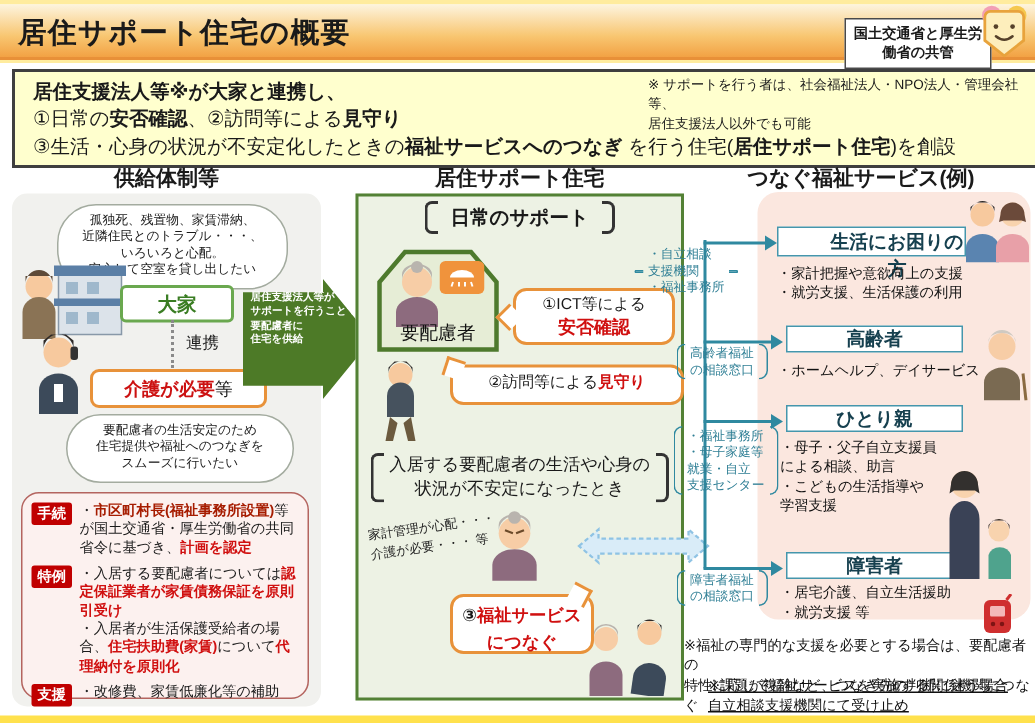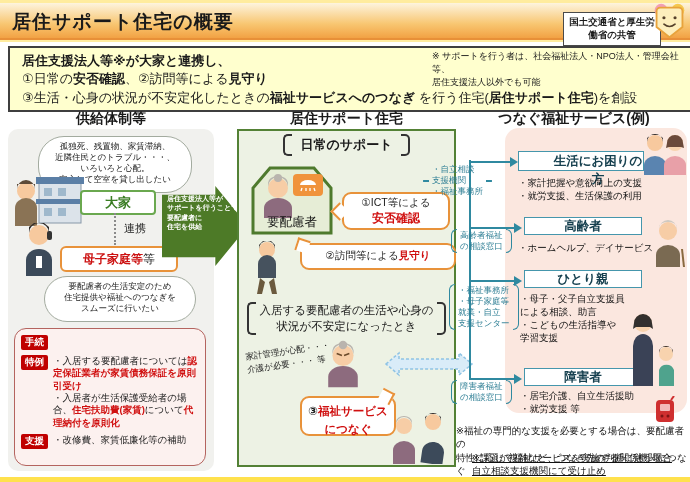--- a/index.html
+++ b/index.html
@@ -135,29 +135,30 @@
   <div class="abs renkei">連携</div>
 
   <svg class="abs" style="left:14px;top:220px;" width="50" height="56" viewBox="0 0 50 56">
     <circle cx="25" cy="15" r="10" fill="#f7c99e"></circle>
     <path d="M15 13 a10 10 0 0 1 20 0 l0 -6 -5 -4 h-10 l-5 4 z" fill="#2e2a28"></path>
     <rect x="33" y="11" width="5" height="9" rx="2" fill="#333"></rect>
     <path d="M12 56 v-16 a13 11 0 0 1 26 0 v16 z" fill="#3c4a5a"></path>
     <rect x="22" y="36" width="6" height="12" fill="#fff"></rect>
   </svg>
 
-  <div class="abs shien-box"><span class="red">母子家庭等</span><span>等</span></div>
+  <div class="abs shien-box"><span class="red">介護が必要</span><span>等</span></div>
 
   <div class="abs cloud" style="left:44px;top:276px;width:152px;height:46px;">要配慮者の生活安定のため
 住宅提供や福祉へのつなぎを
 スムーズに行いたい</div>
 
   <div class="abs procbox">
     <div class="procrow">
       <span class="pbadge">手続</span>
+      <span class="ptext"><span>・</span><span class="dr">市区町村長(福祉事務所設置)</span><span>等が国土交通省・厚生労働省の共同省令に基づき、</span><span class="rd">計画を認定</span></span>
     </div>
     <div class="procrow">
       <span class="pbadge">特例</span>
       <span class="ptext"><span>・入居する要配慮者については</span><span class="rd">認定保証業者が家賃債務保証を原則引受け</span><br>
       <span>・入居者が生活保護受給者の場合、</span><span class="rd">住宅扶助費(家賃)</span><span>について</span><span class="rd">代理納付を原則化</span></span>
     </div>
     <div class="procrow">
       <span class="pbadge">支援</span>
       <span class="ptext">・改修費、家賃低廉化等の補助</span>
     </div>

